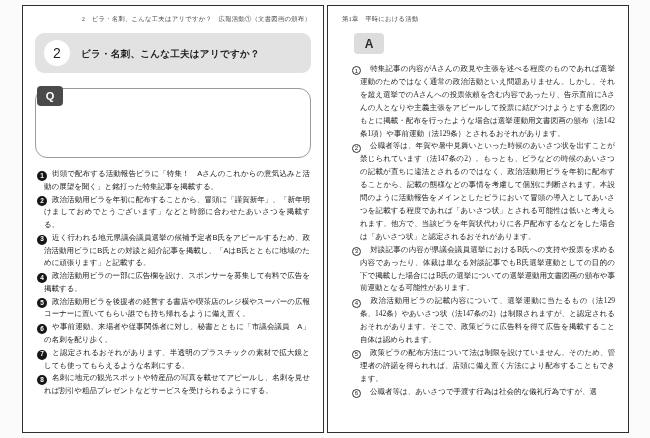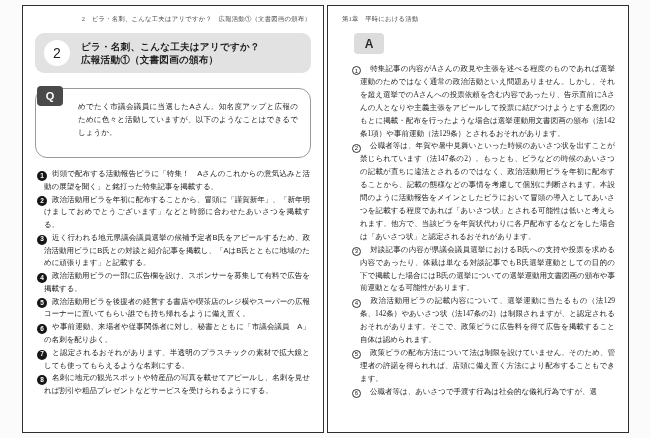--- a/index.html
+++ b/index.html
@@ -173,26 +173,24 @@
 </style>
 </head>
 <body>
 
 <div class="page page-left">
   <div class="running-header">2　ビラ・名刺、こんな工夫はアリですか？　広報活動①（文書図画の頒布）</div>
 
   <div class="title-bar">
     <span class="title-number">2</span>
     <span class="title-line">ビラ・名刺、こんな工夫はアリですか？</span>
-    <span class="title-line">広報活動①（文書図画の頒布）</span>
   </div>
 
   <div class="q-box">
     <span class="q-badge">Q</span>
-    <div class="q-text">めでたく市議会議員に当選したAさん。知名度アップと広報のために色々と活動していますが、以下のようなことはできるでしょうか。</div>
   </div>
 
   <div class="q-items">
     <p class="q-item"><span class="num-black">1</span><span>街頭で配布する活動報告ビラに「特集！　Aさんのこれからの意気込みと活動の展望を聞く」と銘打った特集記事を掲載する。</span></p>
     <p class="q-item"><span class="num-black">2</span><span>政治活動用ビラを年初に配布することから、冒頭に「謹賀新年」、「新年明けましておめでとうございます」などと時節に合わせたあいさつを掲載する。</span></p>
     <p class="q-item"><span class="num-black">3</span><span>近く行われる地元県議会議員選挙の候補予定者B氏をアピールするため、政治活動用ビラにB氏との対談と紹介記事を掲載し、「AはB氏とともに地域のために頑張ります」と記載する。</span></p>
     <p class="q-item"><span class="num-black">4</span><span>政治活動用ビラの一部に広告欄を設け、スポンサーを募集して有料で広告を掲載する。</span></p>
     <p class="q-item"><span class="num-black">5</span><span>政治活動用ビラを後援者の経営する書店や喫茶店のレジ横やスーパーの広報コーナーに置いてもらい誰でも持ち帰れるように備え置く。</span></p>
     <p class="q-item"><span class="num-black">6</span><span>や事前運動、来場者や従事関係者に対し、秘書とともに「市議会議員　A」の名刺を配り歩く。</span></p>
     <p class="q-item"><span class="num-black">7</span><span>と認定されるおそれがあります、半透明のプラスチックの素材で拡大鏡としても使ってもらえるような名刺にする。</span></p>

